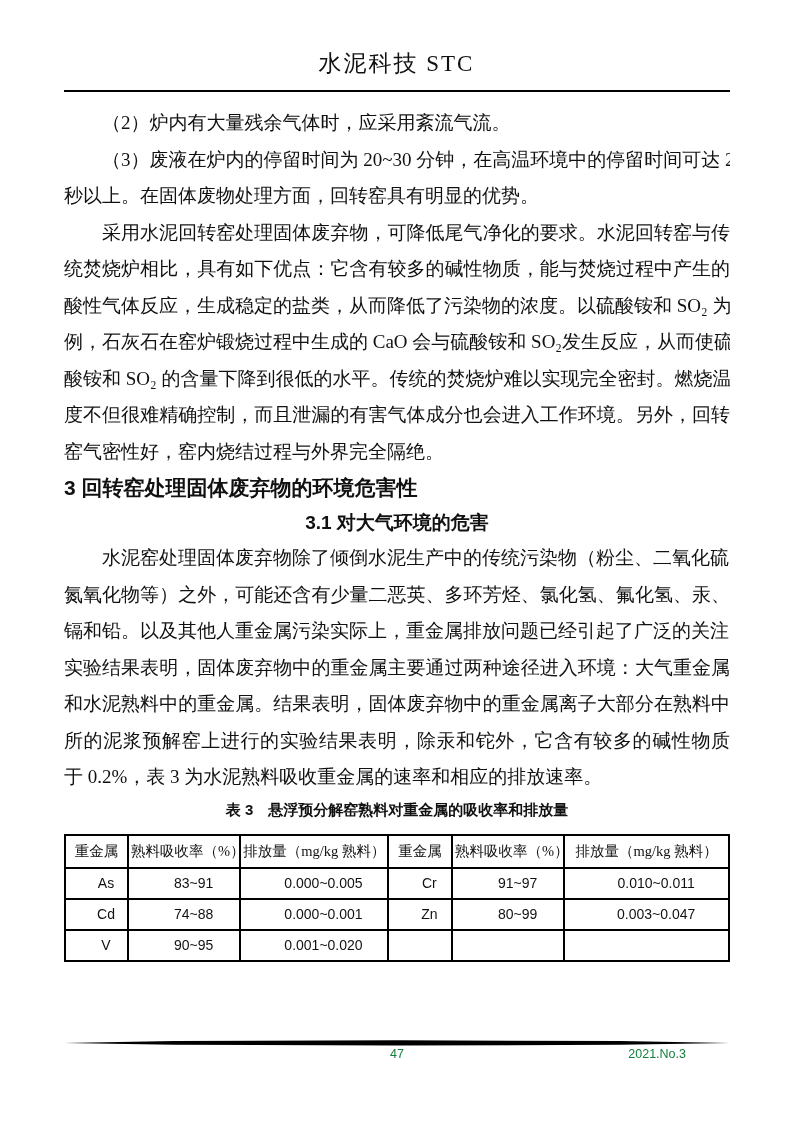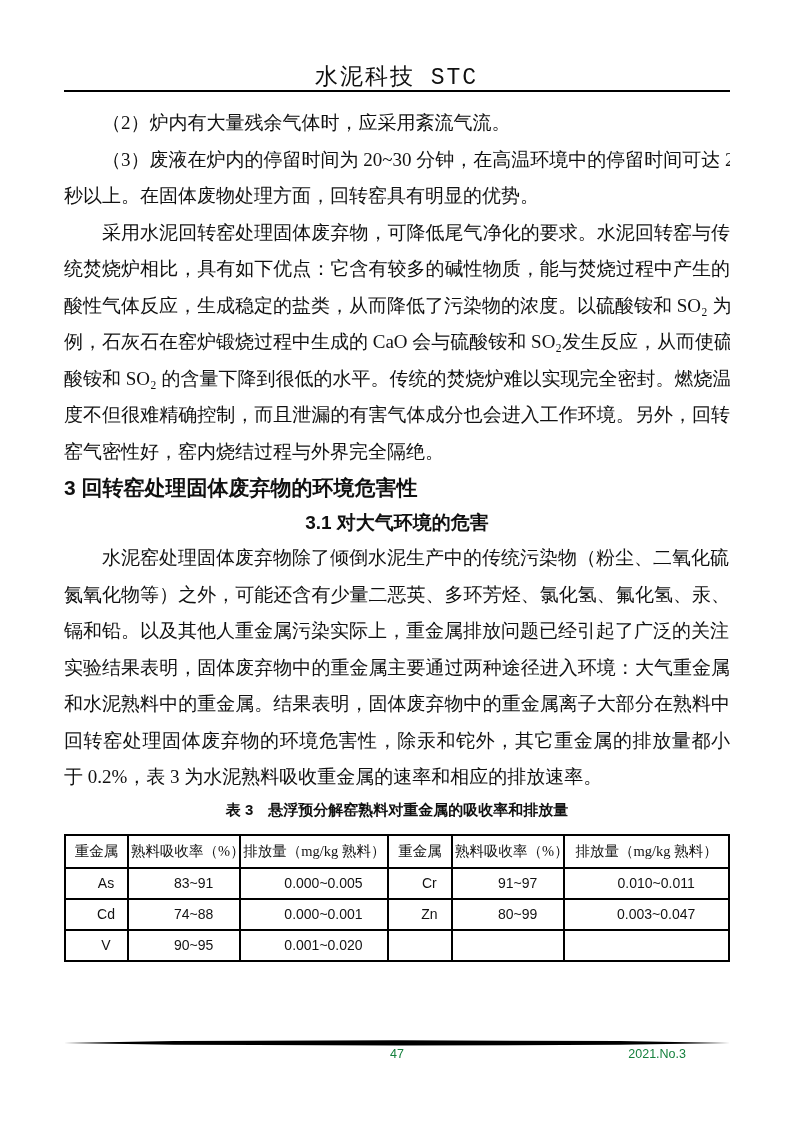--- a/index.html
+++ b/index.html
@@ -6,25 +6,25 @@
   .page{
     position:relative;
     width:793px;height:1122px;
     background:#ffffff;
     color:#111;
     font-family:"Liberation Serif","DejaVu Serif",serif;
     overflow:hidden;
   }
   
   .journal-title{
-    position:absolute;top:64px;left:0;width:100%;
+    position:absolute;top:50px;left:0;width:100%;
     text-align:center;
     font-size:23px;line-height:28px;
     letter-spacing:2px;
-    font-family:Liberation Mono, monospace;
+    font-family:Liberation Serif, serif;
   }
   .header-rule{
     position:absolute;top:90px;left:64px;width:666px;height:2px;
     background:#000;
   }
   
   .content{
     position:absolute;top:105px;left:64px;width:666px;
   }
   .bline{
@@ -127,21 +127,21 @@
     <div class="bline endline">窑气密性好，窑内烧结过程与外界完全隔绝。</div>
 
     <div class="h1">3 回转窑处理固体废弃物的环境危害性</div>
     <div class="h2">3.1 对大气环境的危害</div>
 
     <div class="bline indent">水泥窑处理固体废弃物除了倾倒水泥生产中的传统污染物（粉尘、二氧化硫、</div>
     <div class="bline">氮氧化物等）之外，可能还含有少量二恶英、多环芳烃、氯化氢、氟化氢、汞、</div>
     <div class="bline">镉和铅。以及其他人重金属污染实际上，重金属排放问题已经引起了广泛的关注。</div>
     <div class="bline">实验结果表明，固体废弃物中的重金属主要通过两种途径进入环境：大气重金属</div>
     <div class="bline">和水泥熟料中的重金属。结果表明，固体废弃物中的重金属离子大部分在熟料中</div>
-    <div class="bline">回转窑处理固体废弃物的环境危害性，除汞和铊外，其它重金属的排放量都小</div>
+    <div class="bline">所的泥浆预解窑上进行的实验结果表明，除汞和铊外，它含有较多的碱性物质</div>
     <div class="bline endline">于 0.2%，表 3 为水泥熟料吸收重金属的速率和相应的排放速率。</div>
 
     <div class="tbl-caption">表 3　悬浮预分解窑熟料对重金属的吸收率和排放量</div>
 
     <table class="data">
       <colgroup>
         <col style="width:9.5%">
         <col style="width:16.9%">
         <col style="width:22.2%">
         <col style="width:9.7%">

